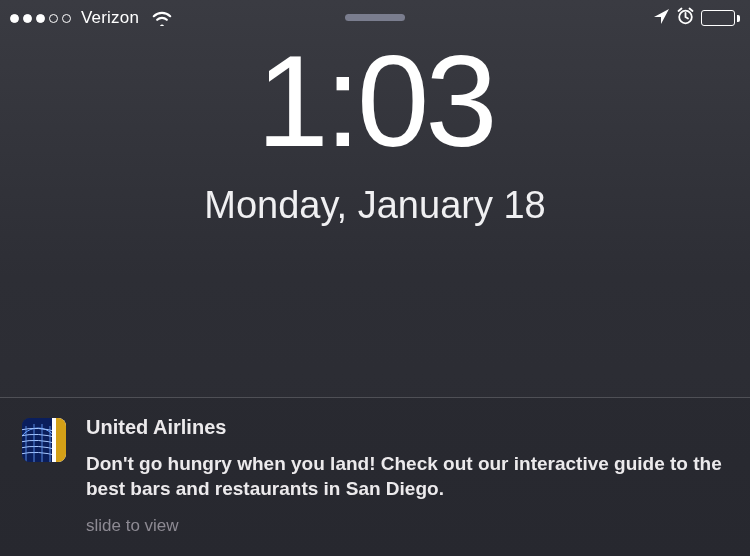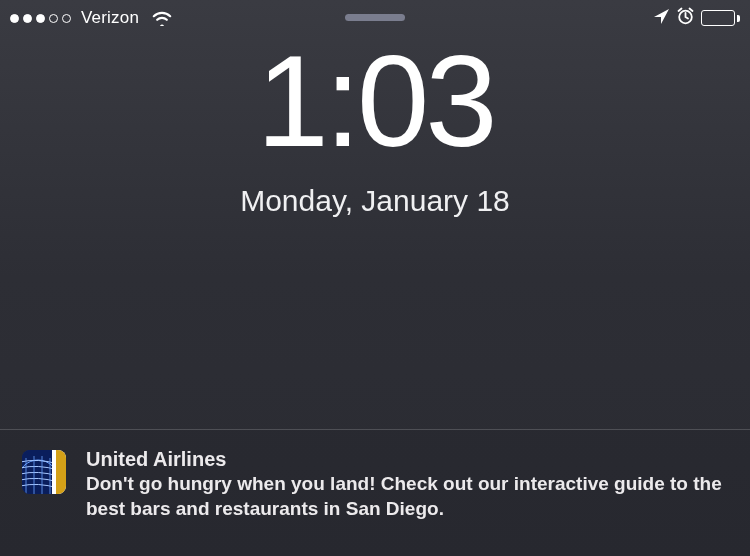--- a/index.html
+++ b/index.html
@@ -66,21 +66,21 @@
     .clock-area {
       text-align: center;
     }
     .time {
       font-size: 130px;
       font-weight: 100;
       letter-spacing: -4px;
       line-height: 1;
     }
     .date {
-      font-size: 30px;
+      font-size: 38px;
       font-weight: 400;
       margin-top: 18px;
       color: #f0f0f2;
     }
     
     .notification {
       position: absolute;
       left: 0;
       right: 0;
       bottom: 0;
@@ -94,21 +94,21 @@
       width: 44px;
       height: 44px;
       border-radius: 8px;
       background: #1a2a6c;
       flex-shrink: 0;
       position: relative;
       overflow: hidden;
       margin-top: 2px;
     }
     .notif-body { flex: 1; color: #eceaec; }
-    .notif-title { font-size: 20px; font-weight: 700; }
+    .notif-title { font-size: 20px; font-weight: 700; margin-bottom: 12px; }
     .notif-msg { font-size: 19px; line-height: 1.35; font-weight: 700; margin-bottom: 14px; }
     .notif-action { font-size: 17px; color: #8d8a93; }
   </style>
 </head>
 <body>
 
 <div class="status-bar">
   <div class="status-left">
     <span class="signal-dots">
       <span class="dot filled"></span>
@@ -168,14 +168,15 @@
       <path d="M12 6 L12 46" stroke="#6aa2ff" stroke-width="0.8"></path>
       <path d="M20 6 L20 46" stroke="#6aa2ff" stroke-width="0.8"></path>
       <path d="M28 8 L28 46" stroke="#6aa2ff" stroke-width="0.8"></path>
       <rect x="30" y="0" width="14" height="44" fill="#fff"></rect>
       <rect x="34" y="0" width="10" height="44" fill="#d4a017"></rect>
     </svg>
   </div>
   <div class="notif-body">
     <div class="notif-title">United Airlines</div>
     <div class="notif-msg">Don't go hungry when you land! Check out our interactive guide to the best bars and restaurants in San Diego.</div>
+    <div class="notif-action">slide to view</div>
   </div>
 </div>
 
 </body></html>

